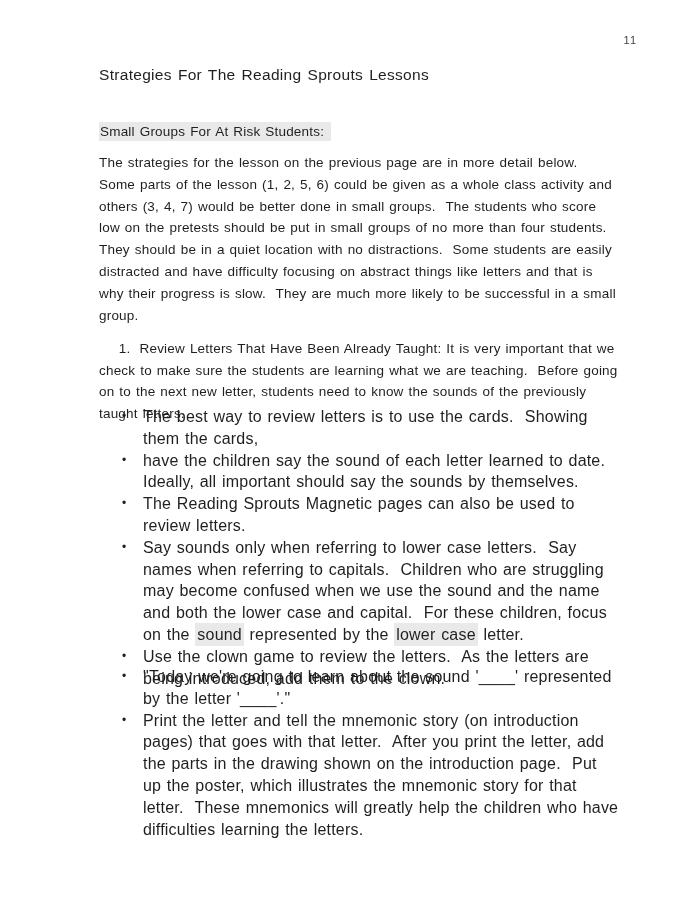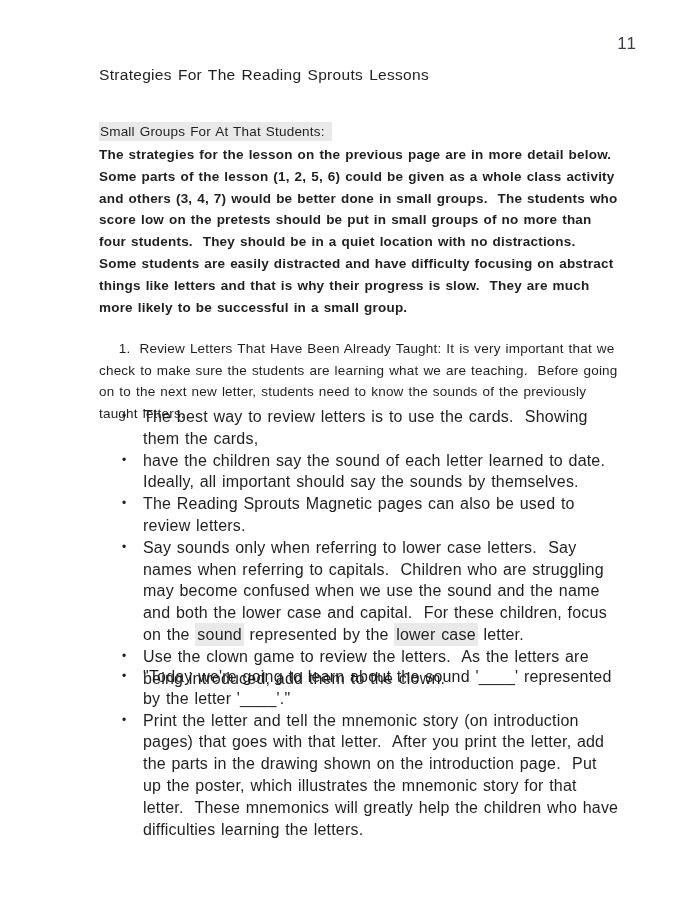--- a/index.html
+++ b/index.html
@@ -12,21 +12,21 @@
     color: var(--text, #1f1f1f);
     overflow: hidden;
   }
   .abs { position: absolute; left: 99px; width: 520px; }
   .page-number {
     position: absolute;
     left: auto;
     right: 58px;
     top: 34px;
     width: auto;
-    font-size: 17px;
+    font-size: 11px;
     letter-spacing: 1px;
     color: var(--page_number, #3e3e48);
   }
   .title {
     top: 66px;
     font-size: 15.5px;
     letter-spacing: 0.3px;
     word-spacing: 1.5px;
     white-space: pre-wrap;
   }
@@ -39,21 +39,21 @@
     word-spacing: 1px;
     white-space: pre-wrap;
   }
   .para {
     font-size: 13.5px;
     line-height: 21.8px;
     letter-spacing: 0.2px;
     word-spacing: 1px;
     white-space: pre-wrap;
   }
-  .intro  { top: 144px; font-weight: bold; }
+  .intro  { top: 152px; }
   .item1  { top: 316px; }
   .item2  { top: 643px; }
   .num { padding-right: 9px; }
   .bullets { display: flex; flex-direction: column; }
   .list1 { top: 406px; }
   .list2 { top: 666px; }
   .bullet {
     display: flex;
     flex-direction: row;
     align-items: flex-start;
@@ -81,21 +81,21 @@
 </head>
 <body>
 
 <div class="page">
 
   <div class="page-number">11</div>
 
   <div class="abs title">Strategies For The Reading Sprouts Lessons</div>
 
   <div class="abs heading-row">
-    <span class="hl">Small Groups For At That Students:</span>
+    <span class="hl">Small Groups For At Risk Students:</span>
   </div>
 
   <div class="abs para intro">The strategies for the lesson on the previous page are in more detail below.  Some parts of the lesson (1, 2, 5, 6) could be given as a whole class activity and others (3, 4, 7) would be better done in small groups.  The students who score low on the pretests should be put in small groups of no more than four students.  They should be in a quiet location with no distractions.  Some students are easily distracted and have difficulty focusing on abstract things like letters and that is why their progress is slow.  They are much more likely to be successful in a small group.</div>
 
   <div class="abs para item1">
     <span class="num">1.</span><span>Review Letters That Have Been Already Taught: It is very important that we check to make sure the students are learning what we are teaching.  Before going on to the next new letter, students need to know the sounds of the previously taught letters.</span>
   </div>
 
   <div class="abs bullets list1">
 

